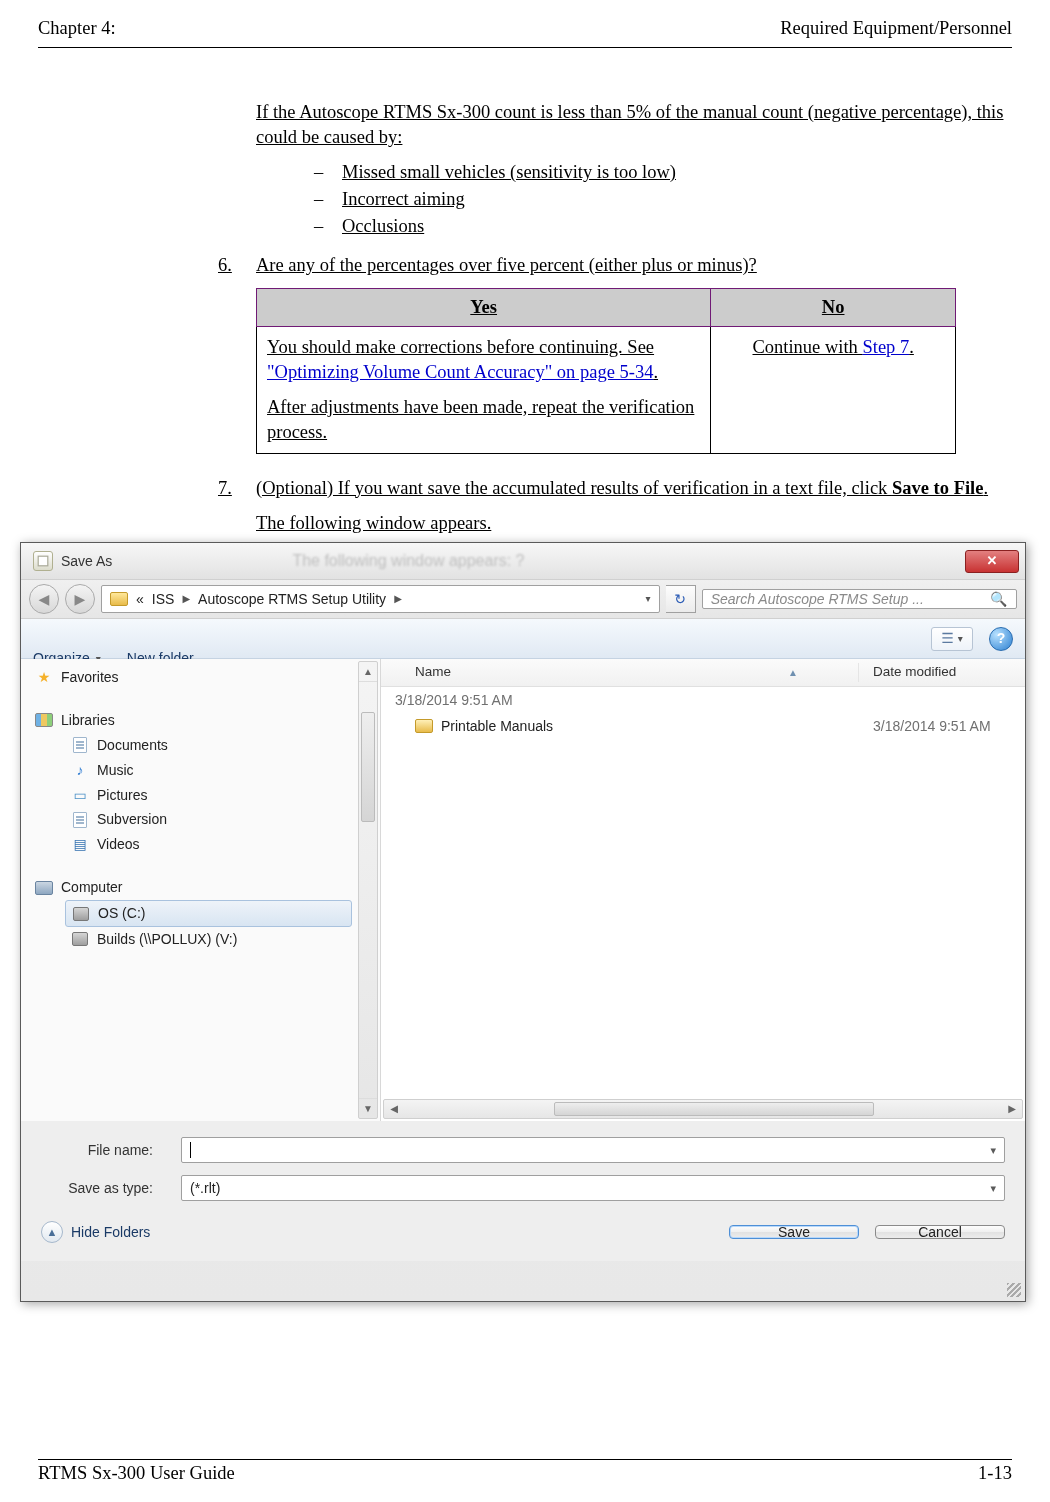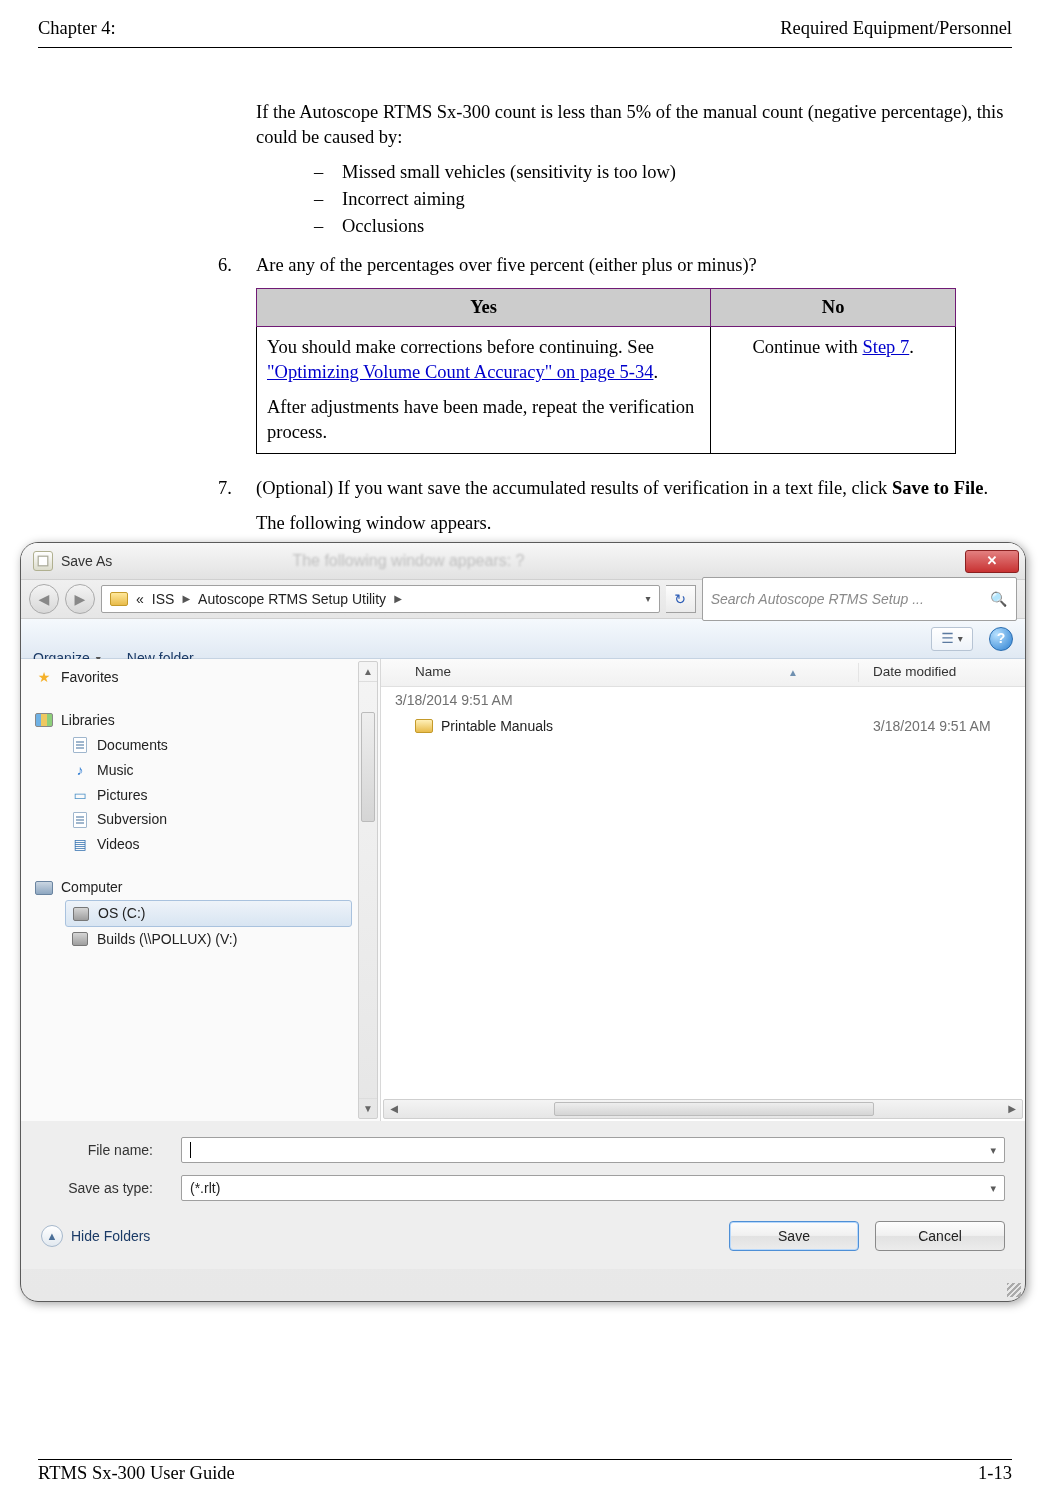--- a/index.html
+++ b/index.html
@@ -11,60 +11,60 @@
     background: #fff;
     width: 1050px;
     height: 1502px;
     position: relative;
     padding: 16px 38px 0 38px;
   }
   .hdr { display: flex; justify-content: space-between; font-size: 18.5px; }
   .hdr-rule { border: 0; border-top: 1.5px solid #000; margin-top: 6px; }
   .ftr-rule { border: 0; border-top: 1.5px solid #000; position: absolute; left: 38px; right: 38px; bottom: 42px; }
   .ftr { position: absolute; left: 38px; right: 38px; bottom: 16px; display: flex; justify-content: space-between; font-size: 18.5px; }
-  .content { padding-top: 52px; padding-left: 218px; }
+  .content { padding-top: 52px; padding-left: 218px; text-decoration: underline; }
   .para { margin-bottom: 10px; }
   .dash-list { list-style: none; padding-left: 58px; margin-top: 2px; margin-bottom: 14px; }
   .dash-list li::before { content: "–"; display: inline-block; width: 28px; margin-left: -28px; }
   .dash-list li { margin-bottom: 2px; padding-left: 28px; }
   .ol-item { display: flex; align-items: flex-start; margin-left: -38px; margin-bottom: 8px; }
   .ol-num { width: 38px; flex-shrink: 0; }
   .ol-body { flex: 1; }
   table.decision { border-collapse: collapse; width: 700px; margin: 10px 0 14px 0; }
   table.decision th { background: #ccc; font-weight: bold; text-align: center; padding: 6px 8px; border: 1px solid #701a75; }
   table.decision td { padding: 8px 10px; border: 1px solid #000; vertical-align: top; }
   .link { color: #0000cc; text-decoration: underline; }
   .bold { font-weight: bold; }
   .after-p { margin-top: 10px; }
 
   
   .dialog-wrap { position: absolute; left: 20px; top: 542px; width: 1006px; height: 760px; }
   .dialog {
     position: relative; width: 100%; height: 100%;
     background: linear-gradient(#efefef, #e8e8e8);
-    border: 1px solid #5a5a5a; border-radius: 18px;
+    border: 1px solid #5a5a5a; border-radius: 0;
     box-shadow: 2px 2px 10px rgba(0,0,0,0.35);
     font-family: "Segoe UI", Tahoma, Arial, sans-serif;
     font-size: 14px; color: #222;
     overflow: hidden;
   }
   .titlebar { height: 36px; background: linear-gradient(#f7f7f7,#e2e2e2); display: flex; align-items: center; padding: 0 6px 0 12px; }
   .title-icon { width: 20px; height: 20px; background: linear-gradient(#fff,#dcdccc); border: 1px solid #b0b090; border-radius: 3px; display:inline-flex; align-items:center; justify-content:center; }
   .title-icon svg { width:12px; height:12px; }
   .title-text { margin-left: 8px; font-size: 14px; color: #333; }
   .title-blur { margin-left: 180px; color: #bfbfbf; font-size: 16px; filter: blur(1.2px); }
   .close-btn { margin-left: auto; width: 54px; height: 23px; background: linear-gradient(#e38080,#c83232); border: 1px solid #8a2020; border-radius: 3px; display:flex; align-items:center; justify-content:center; color:#fff; font-weight:bold; font-size:13px; }
   .addrbar { height: 40px; display:flex; align-items:center; padding: 4px 8px; gap:6px; background: linear-gradient(#f0f0f0,#e6e6e6); border-top:1px solid #d0d0d0; border-bottom:1px solid #d0d0d0;}
   .nav-btn { width:30px; height:30px; border-radius:50%; background: linear-gradient(#f4f4f4,#d8d8d8); border:1px solid #aaa; display:flex; align-items:center; justify-content:center; color:#888; }
   .addr-field { flex: 4; height: 28px; background:#fff; border:1px solid #a0a0a0; border-radius:2px; display:flex; align-items:center; padding:0 8px; gap:8px; overflow:hidden;}
   .crumb { white-space: nowrap; }
   .tri { font-size:10px; color:#555; }
   .addr-icon { width:18px; height:14px; background: linear-gradient(#ffe89b,#e8bb4a); border:1px solid #c49a2a; border-radius:2px; display:inline-block; }
   .refresh-box { width:30px; height:28px; background: linear-gradient(#fdfdfd,#ebebeb); border:1px solid #a0a0a0; border-left:none; display:flex; align-items:center; justify-content:center; color:#2a5bb5; }
-  .search-field { flex: 2.2; height:44px; background:#fff; border:1px solid #a0a0a0; border-radius:2px; display:flex; align-items:center; padding:0 8px; color:#8a8a8a; font-style: italic; gap:6px;}
+  .search-field { flex: 2.2; height:20px; background:#fff; border:1px solid #a0a0a0; border-radius:2px; display:flex; align-items:center; padding:0 8px; color:#8a8a8a; font-style: italic; gap:6px;}
   .search-field .mag { margin-left:auto; color:#3a6fb7; font-style:normal;}
   .toolbar { height: 40px; background: linear-gradient(#f5f9fd,#e0e9f3); border-bottom:1px solid #c5d3e2; display:flex; align-items:center; padding: 0 12px; gap: 26px; color:#1a3a66;}
   .tb-btn { display:flex; align-items:center; gap:6px;margin-top:40px; }
   .tb-right { margin-left:auto; display:flex; align-items:center; gap:16px;}
   .view-btn { width:42px; height:24px; border:1px solid #b7c4d4; border-radius:3px; background: linear-gradient(#fff,#eef3f9); display:flex; align-items:center; justify-content:center; color:#5b7aa0; gap:4px;}
   .help-btn { width:24px; height:24px; border-radius:50%; background: radial-gradient(circle at 30% 30%, #b7e1ff, #2b7fd1); border:1px solid #2a6db0; color:#fff; display:flex; align-items:center; justify-content:center; font-weight:bold;}
   .explorer { display:flex; height: 462px; background:#fff;}
   .tree { width: 360px; border-right: 1px solid #d8d8d8; background:#fafafa; padding: 6px 0; position:relative; overflow:hidden;}
   .tree-scroll { position:absolute; right:2px; top:2px; bottom:2px; width:20px; background: linear-gradient(#f4f4f4,#e6e6e6); border:1px solid #cfcfcf; border-radius:2px; display:flex; flex-direction:column;}
   .scroll-arrow { height:20px; display:flex; align-items:center; justify-content:center; color:#666; font-size:10px; border-bottom:1px solid #ddd;}
@@ -97,21 +97,21 @@
 
   .fields { background: #eeeeee; padding: 16px 20px 10px 20px; display:grid; grid-template-columns: 140px 1fr; row-gap: 12px; align-items:center;}
   .fields label { text-align:right; padding-right: 28px; color:#333; font-size:14px;}
   .field-box { height:26px; background:#fff; border:1px solid #9f9f9f; border-radius:2px; display:flex; align-items:center; padding:0 8px; position:relative;}
   .field-box .dd { margin-left:auto; color:#5a5a5a; font-size:11px;}
   .cursor { width:1px; height:16px; background:#000; display:inline-block; }
 
   .btnbar { background:#eeeeee; padding: 10px 20px 18px 20px; display:flex; align-items:center;}
   .hide-folders { display:flex; align-items:center; gap:8px; color:#1a3a66;}
   .circle-btn { width:22px; height:22px; border-radius:50%; background: linear-gradient(#fff,#e2e9f0); border:1px solid #a6b8cc; display:flex; align-items:center; justify-content:center; color:#4a6f98; font-size:11px;}
-  .winbtn { margin-left:16px; width:130px; height:30px; border:1px solid #8a8a8a; border-radius:4px; background: linear-gradient(#fdfdfd 0%, #f0f0f0 48%, #e2e2e2 52%, #ececec 100%); display:flex; align-items:center; justify-content:center; font-size:14px; color:#222;}
+  .winbtn { margin-left:16px; width:130px; height:14px; border:1px solid #8a8a8a; border-radius:4px; background: linear-gradient(#fdfdfd 0%, #f0f0f0 48%, #e2e2e2 52%, #ececec 100%); display:flex; align-items:center; justify-content:center; font-size:14px; color:#222;}
   .winbtn.default { border-color:#4e8fd6; box-shadow: inset 0 0 0 1px #b7d8fb;}
   .btnbar .spacer { margin-left:auto; }
   .resize-grip { position:absolute; right:4px; bottom:4px; width:14px; height:14px; background: repeating-linear-gradient(135deg, #aaa 0 2px, transparent 2px 4px);}
 </style>
 </head>
 <body>
 
 <div class="hdr">
   <span>Chapter 4:</span>
   <span>Required Equipment/Personnel</span>

